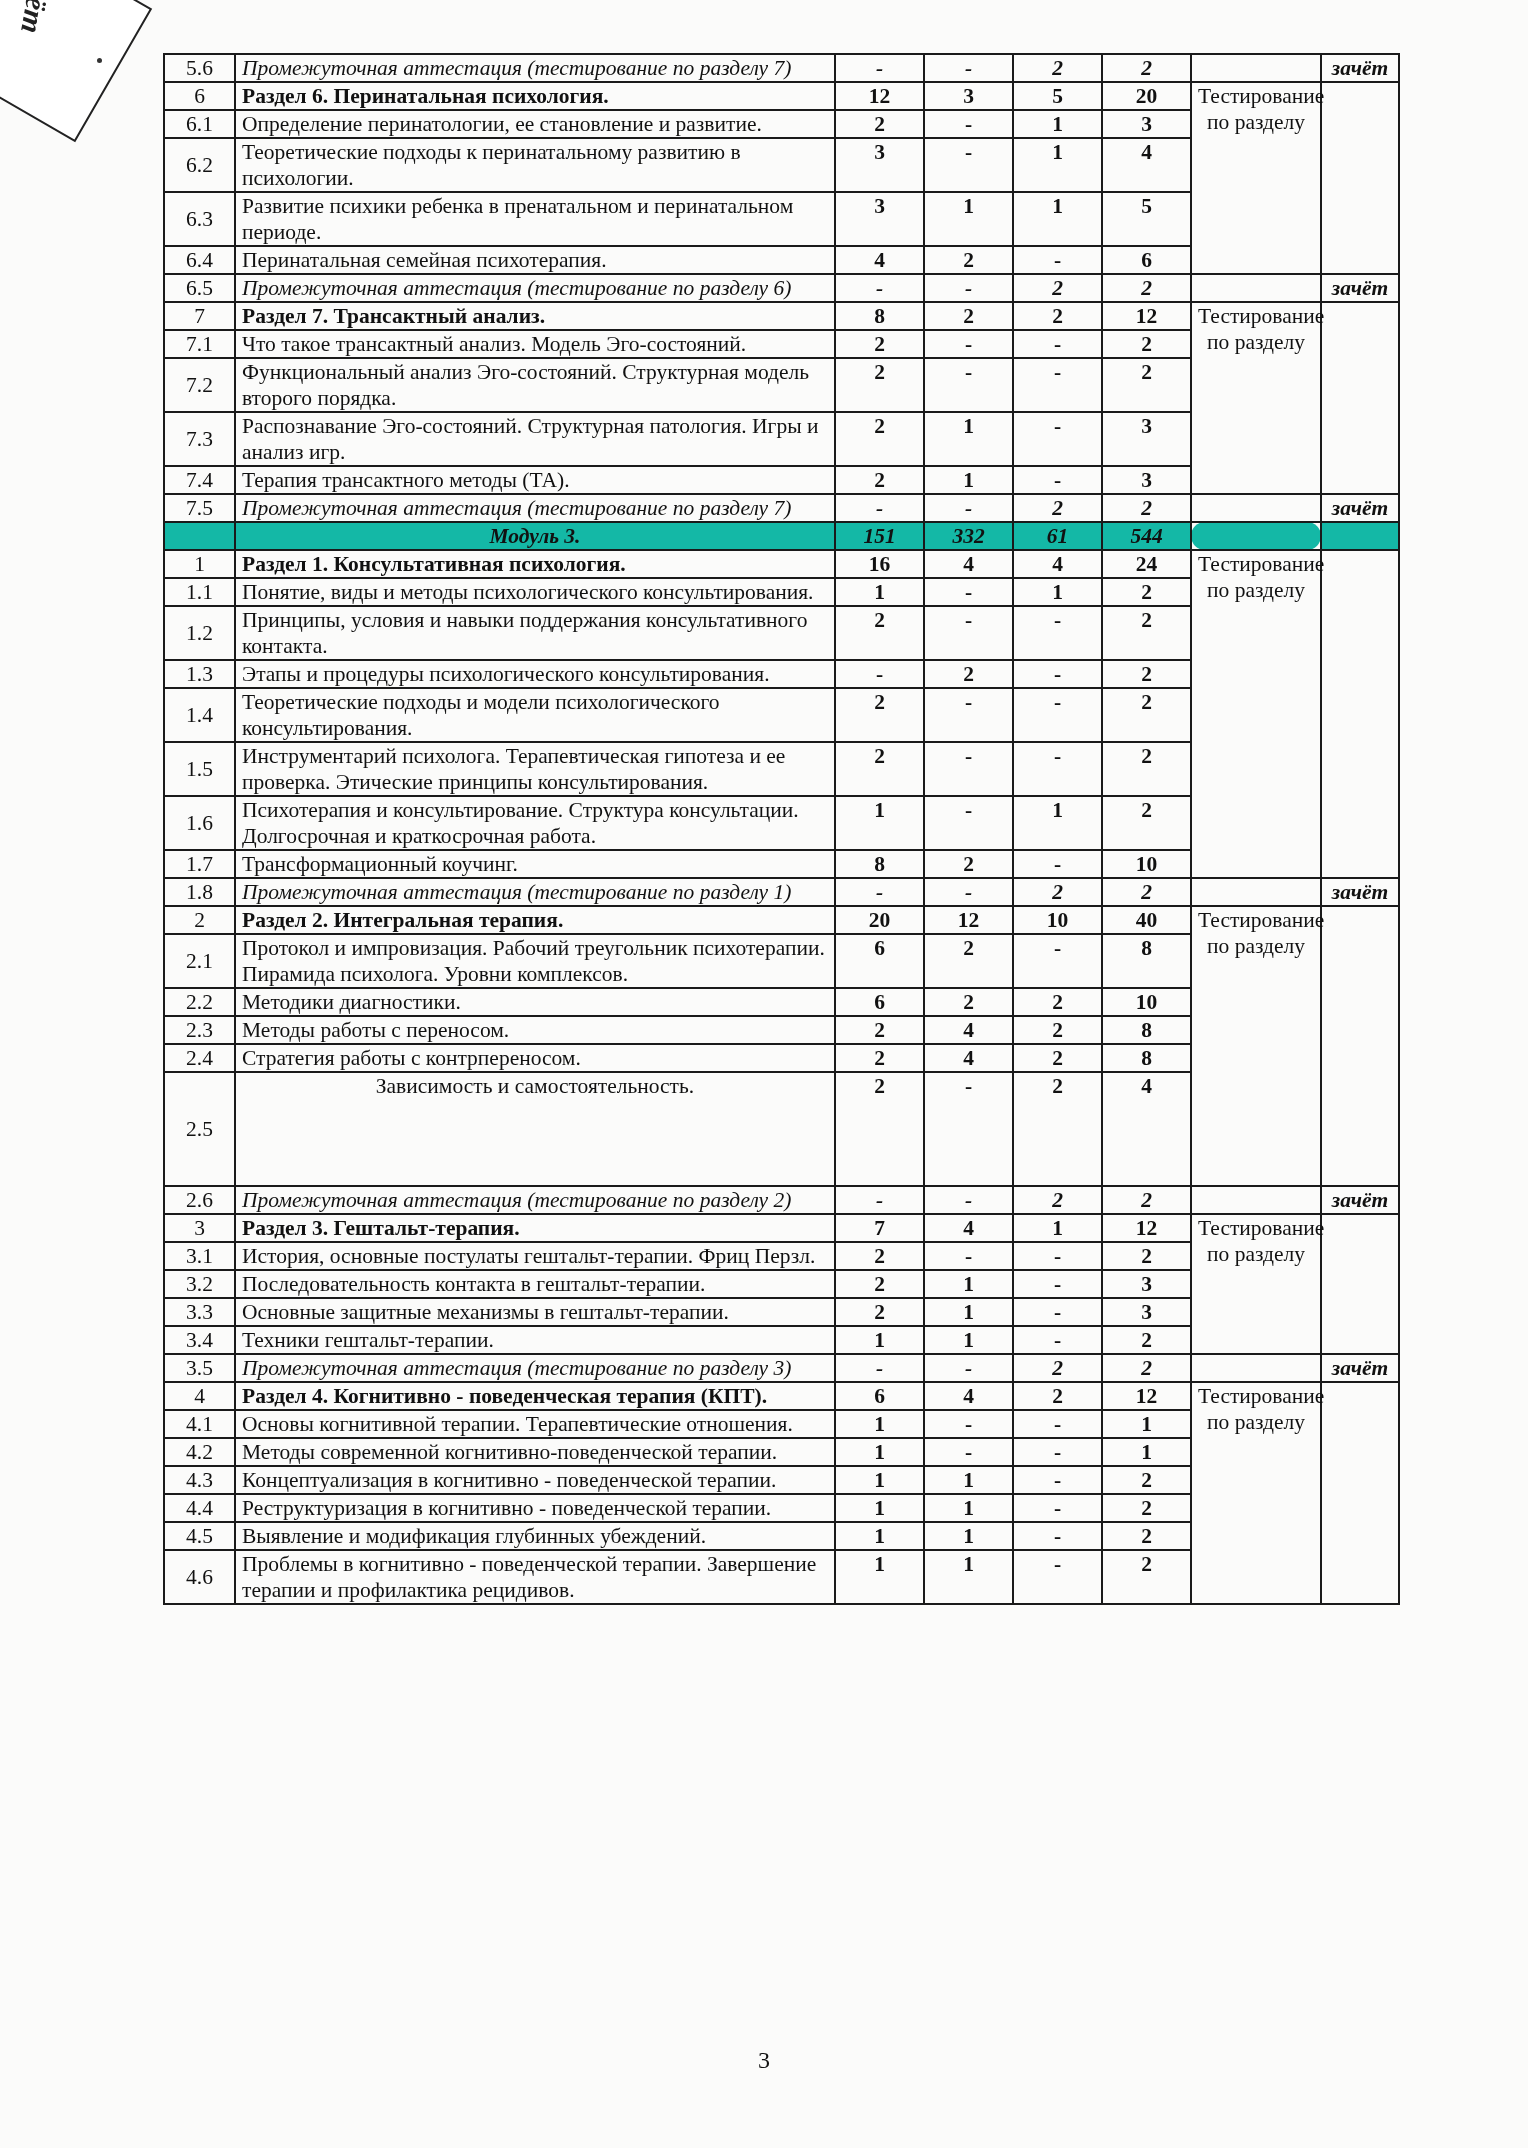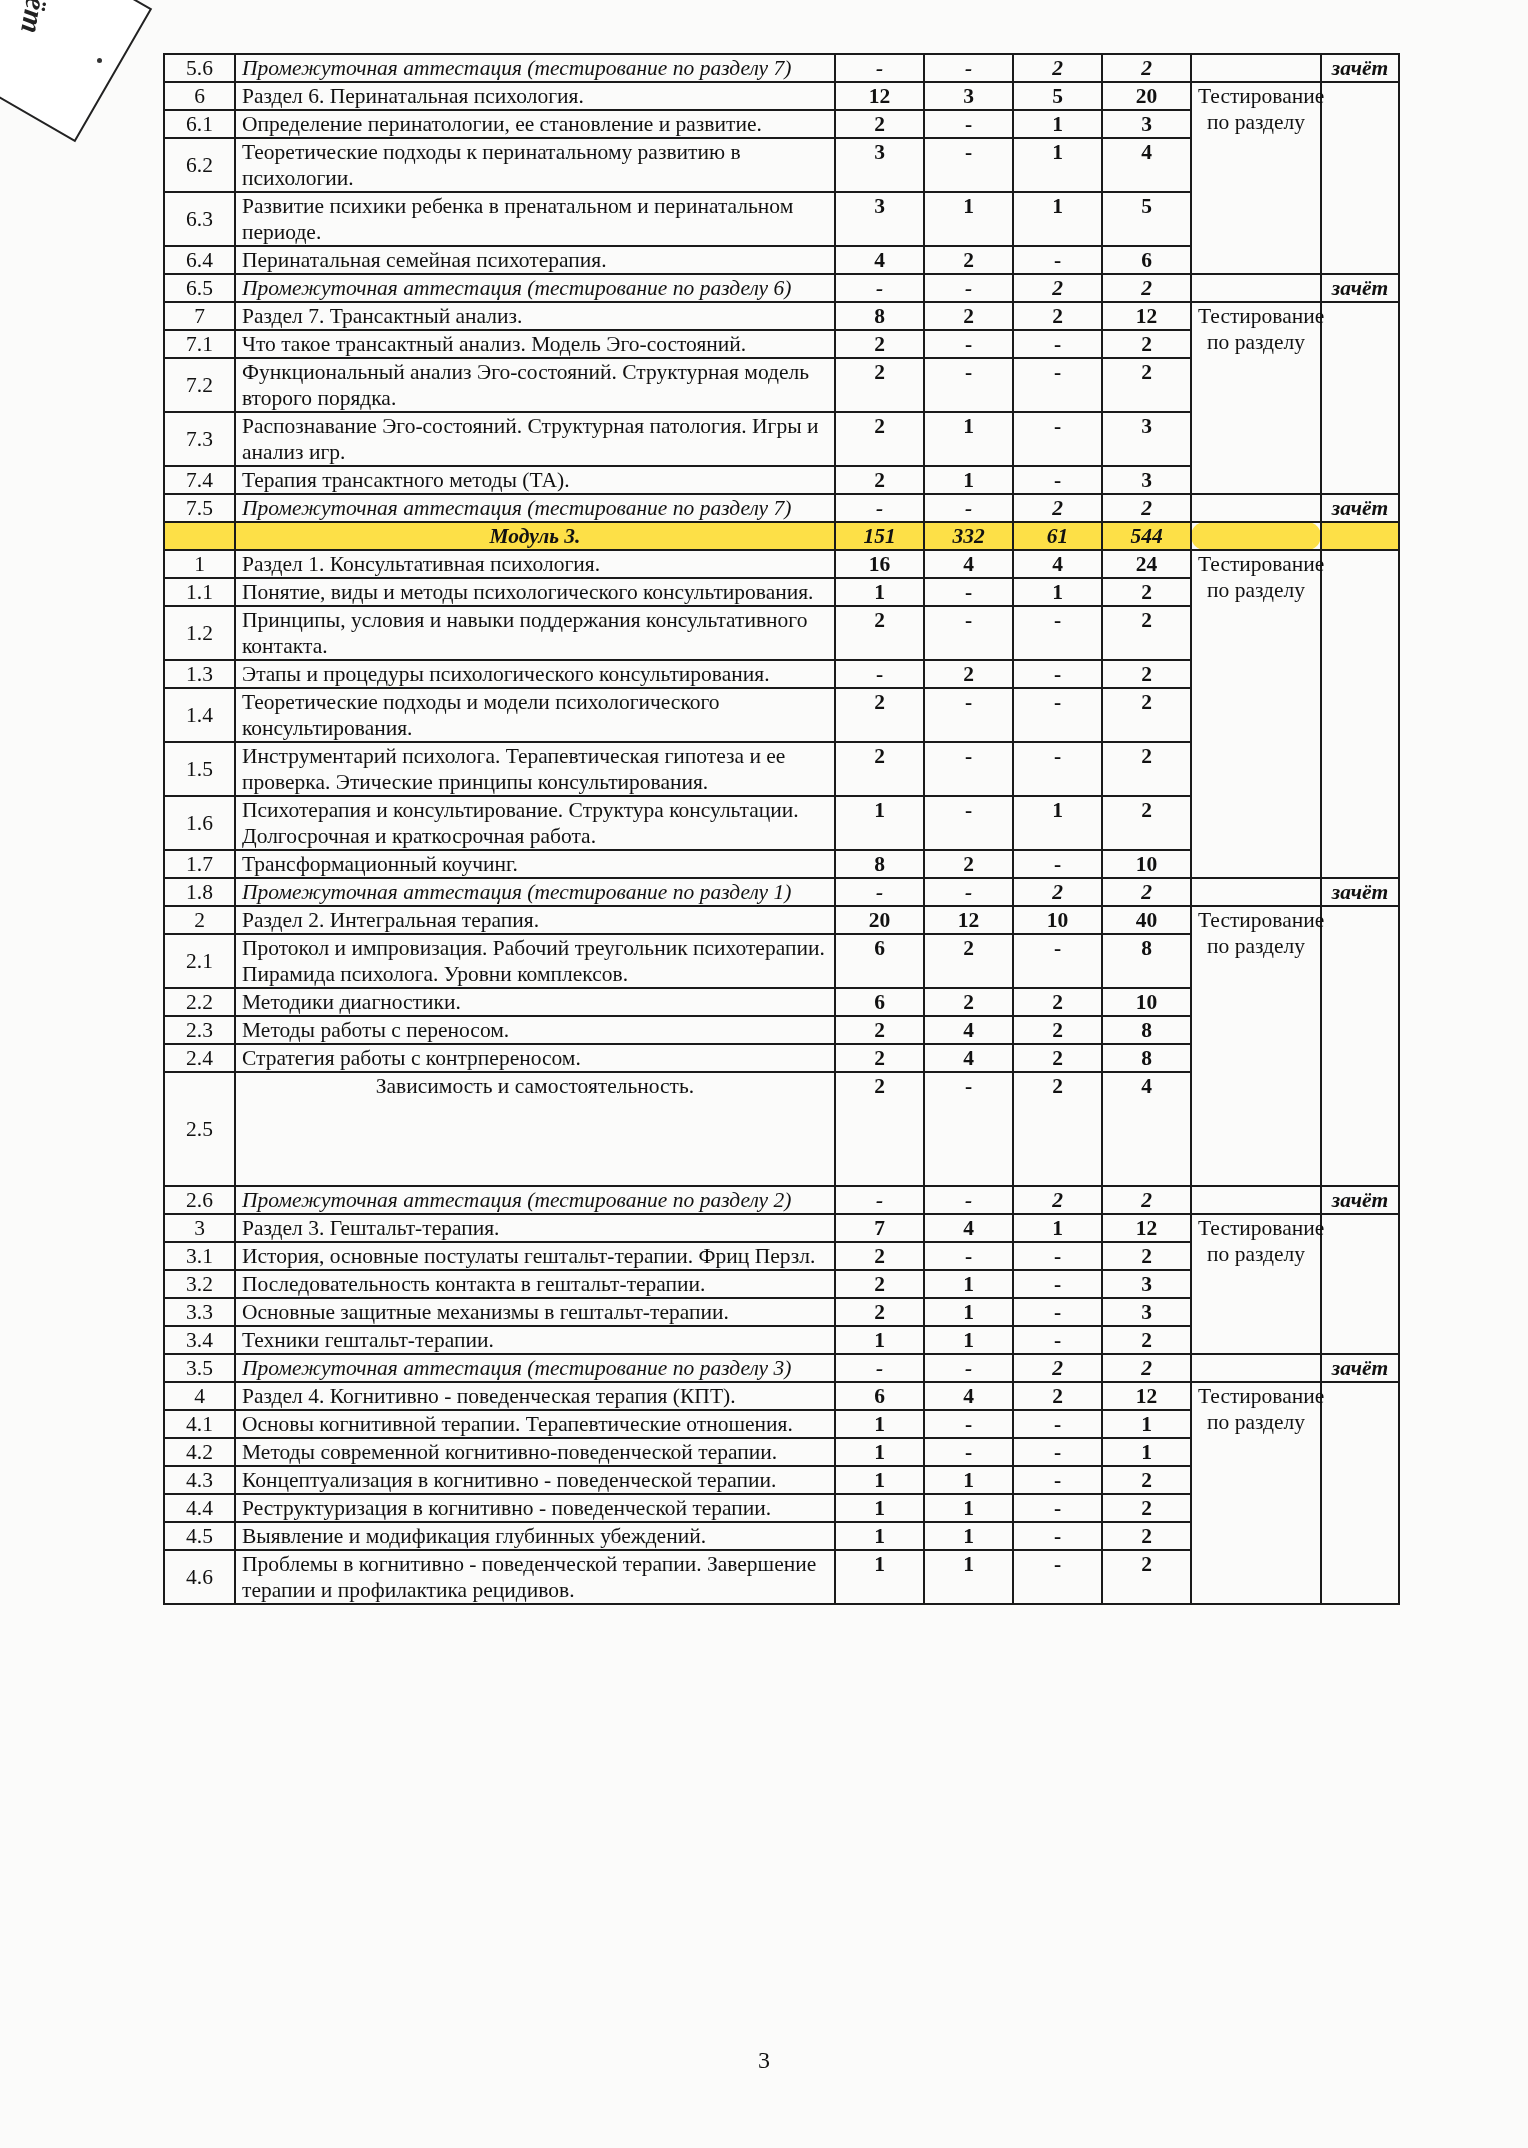--- a/index.html
+++ b/index.html
@@ -18,24 +18,24 @@
   .dot { position: absolute; left: 97px; top: 58px; width: 5px; height: 5px; background:#333; border-radius:50%; }
   table {
     position: absolute; left: 163px; top: 53px; width: 1235px;
     border-collapse: collapse; table-layout: fixed; font-size: 21.5px; line-height: 26px; padding-left: 25px;
   }
   td { border: 2px solid #1a1a1a; padding: 0 6px; vertical-align: top; }
   td.num { text-align: center; vertical-align: middle; padding: 0 2px; }
   td.v { text-align: center; font-weight: bold; }
   td.form { text-align: center; vertical-align: top; border-radius: 28px; }
   td.att { text-align: center; vertical-align: top; font-style: italic; font-weight: bold; }
-  tr.section td.title { font-weight: normal; margin-left: 29px; }
+  tr.section td.title { font-weight: bold; margin-left: 29px; }
   tr.interim td.title { font-style: italic; }
   tr.interim td.v { font-style: italic; }
-  tr.module td { background: #fde047; }
+  tr.module td { background: #14b8a6; }
   tr.module td.title { text-align: center; font-weight: bold; font-style: italic; }
   tr.module td.v { font-style: italic; }
   .tall td { height: 112px; text-align: center; }
   .page-number { position: absolute; left: 0; width: 1528px; top: 2047px; text-align: center; font-size: 24px; }
   col.c0 { width: 71px; } col.c1 { width: 600px; } col.c2 { width: 89px; } col.c3 { width: 89px; }
   col.c4 { width: 89px; } col.c5 { width: 89px; } col.c6 { width: 130px; } col.c7 { width: 78px; }
 </style>
 </head>
 <body>
 

